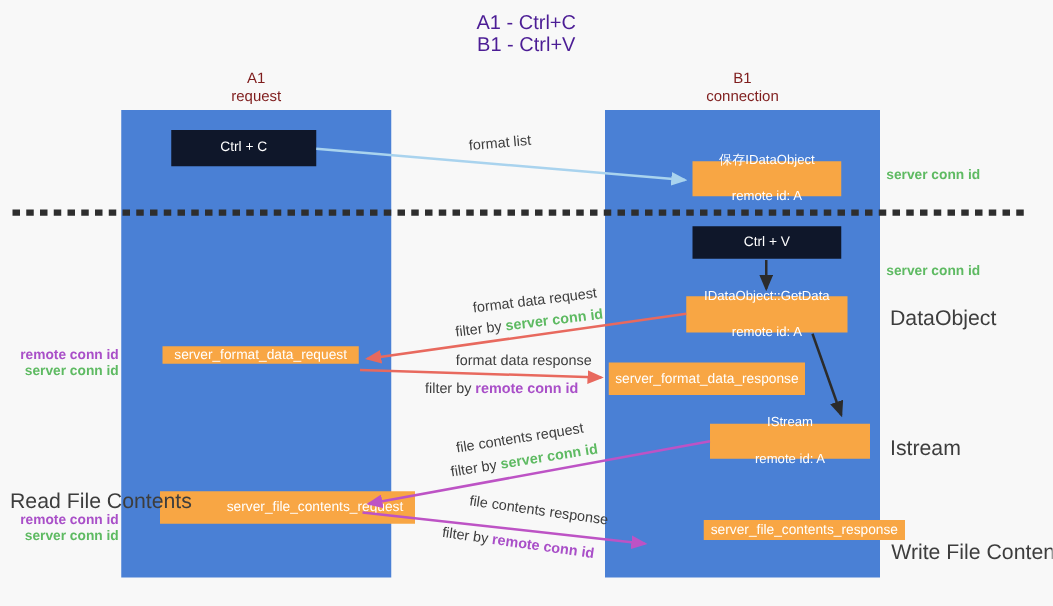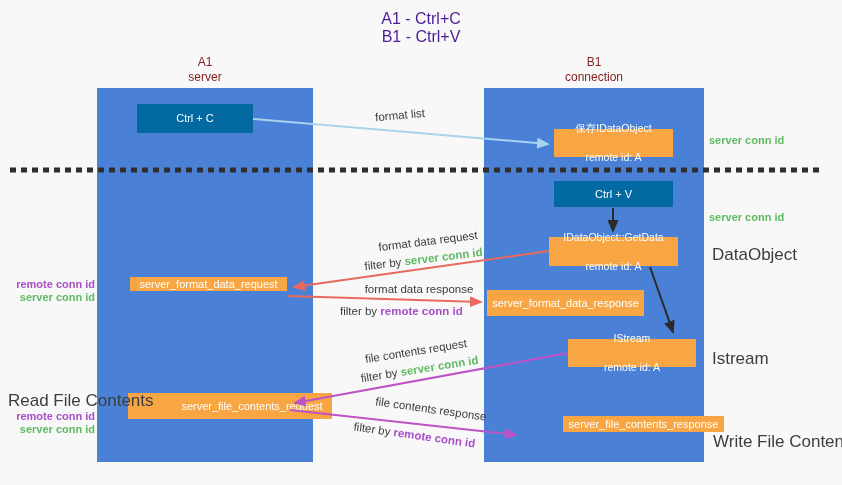--- a/index.html
+++ b/index.html
@@ -28,21 +28,21 @@
     background:#4a80d5;z-index:1;
   }
   .lane.left{left:97px;width:216px;}
   .lane.right{left:484px;width:220px;}
   .box{
     position:absolute;z-index:2;
     display:flex;flex-direction:column;align-items:center;justify-content:center;
     color:#ffffff;text-align:center;font-size:11px;line-height:13px;
   }
   .box.two{font-size:10.5px;line-height:13px;}
-  .green{background:#0369a1;}
+  .green{background:#0f172a;}
   .orange{background:#f8a644;gap:16px;}
   .arrow-svg{position:absolute;left:0;top:0;z-index:3;pointer-events:none;}
   .alabel{
     position:absolute;z-index:4;color:#3d3d3d;font-size:11.5px;
     white-space:nowrap;text-align:center;
   }
   .side-label{
     position:absolute;z-index:4;color:#3d3d3d;font-size:17px;white-space:nowrap;
   }
   .green-bold{color:#5eba62;font-weight:bold;}
@@ -57,21 +57,21 @@
 
 <div class="canvas">
 
   <div class="title">
     <div>A1 - Ctrl+C</div>
     <div>B1 - Ctrl+V</div>
   </div>
 
   <div class="lane-header left">
     <div>A1</div>
-    <div>server</div>
+    <div>request</div>
   </div>
   <div class="lane-header right">
     <div>B1</div>
     <div>connection</div>
   </div>
 
   <div class="lane left"></div>
   <div class="lane right"></div>
 
   <div class="box green" style="left:137px;top:104px;width:116px;height:29px;">

